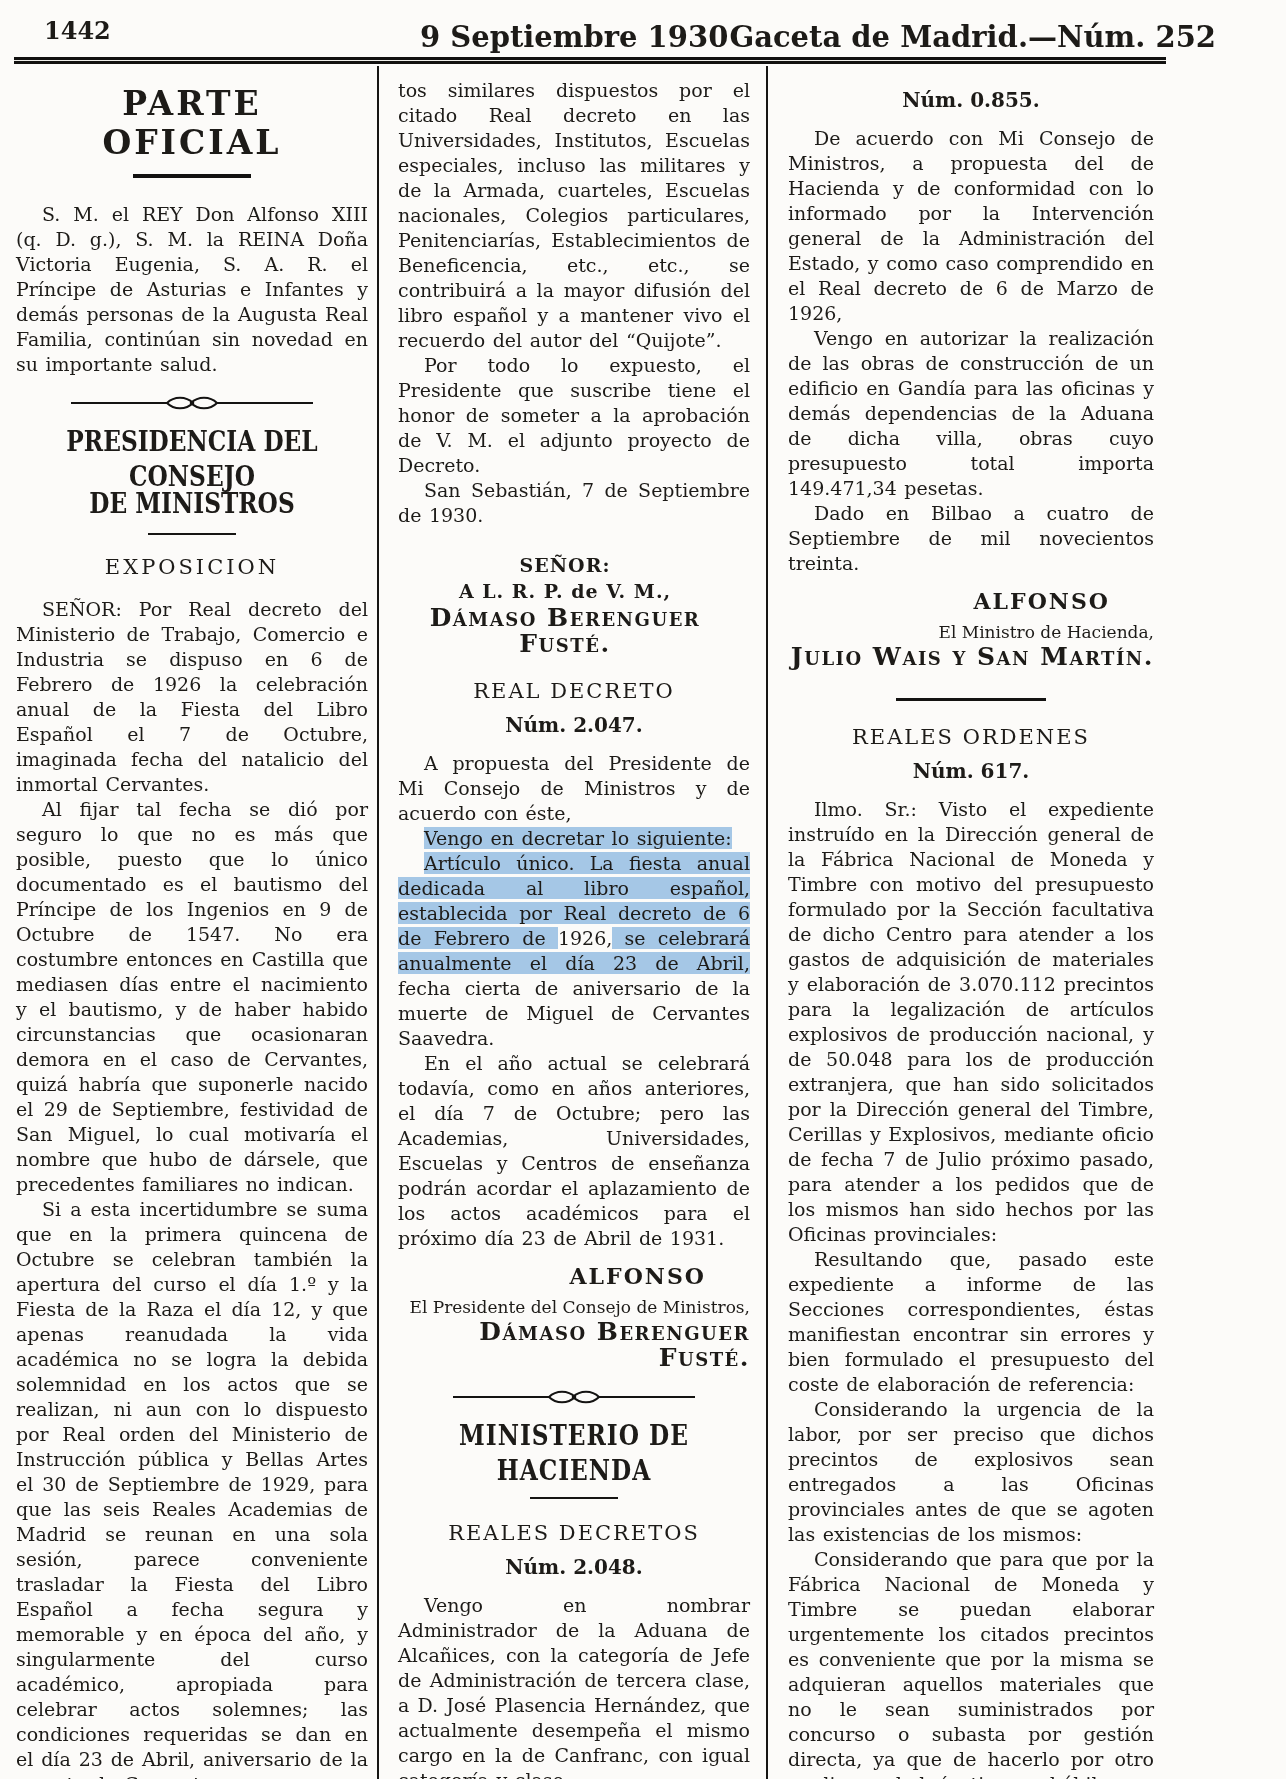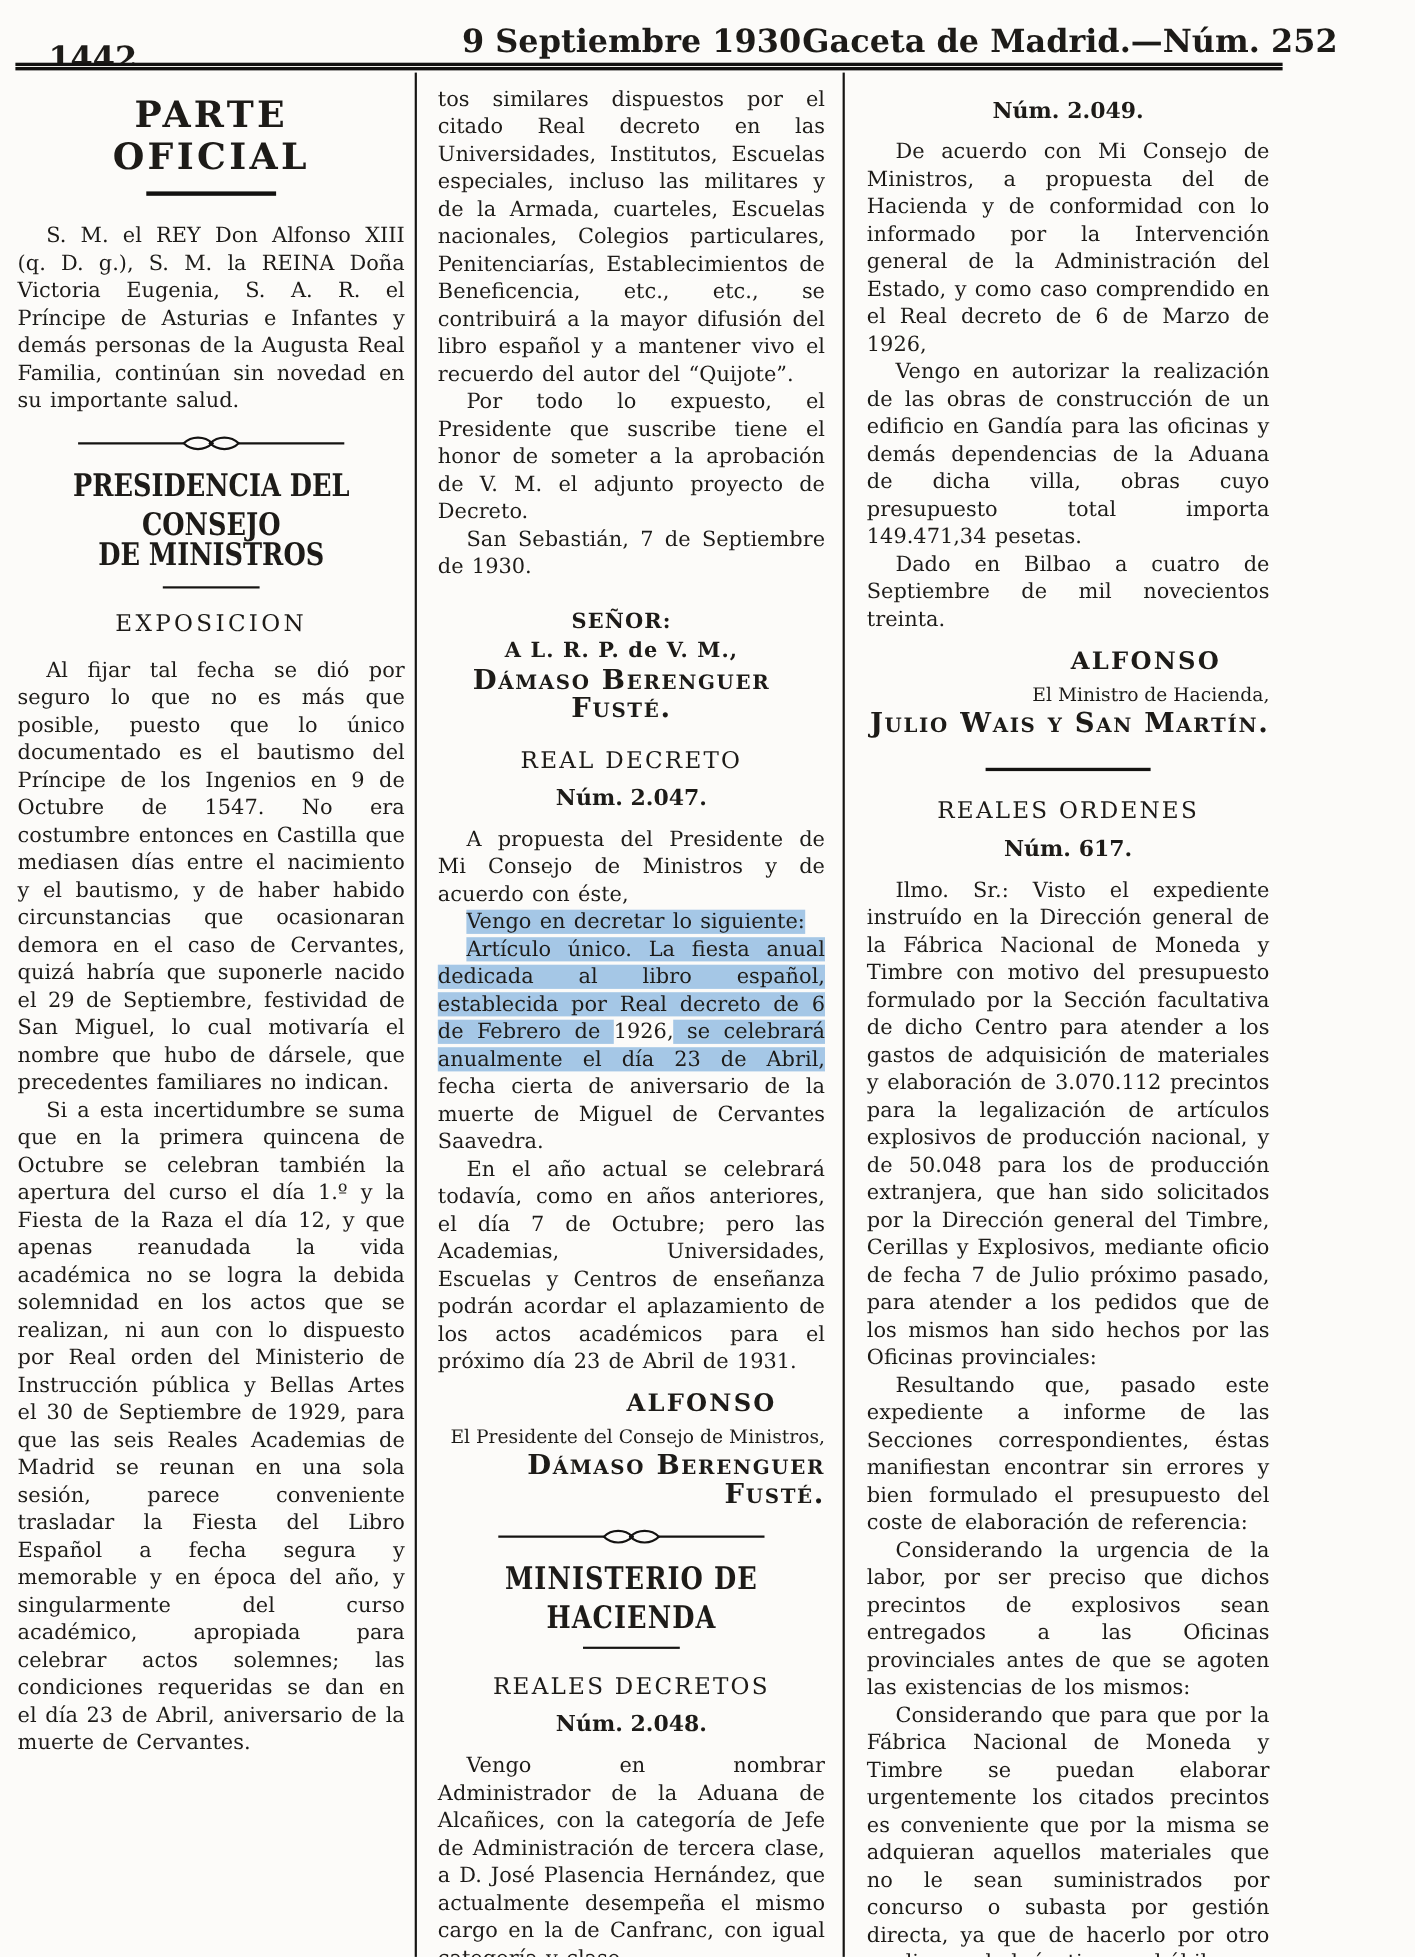--- a/index.html
+++ b/index.html
@@ -9,21 +9,21 @@
   }
   *{box-sizing:border-box;}
   html,body{margin:0;padding:0;}
   body{
     width:1286px;height:1779px;position:relative;overflow:hidden;
     background:var(--paper);color:var(--ink);
     font-family:"DejaVu Serif","Liberation Serif",serif;
   }
   
   .page-header{position:absolute;top:8px;left:0;width:1286px;height:50px;}
-  .page-num{position:absolute;left:44px;top:28px;font-size:29px;font-weight:bold;}
+  .page-num{position:absolute;left:44px;top:8px;font-size:24px;font-weight:bold;}
   .issue-date{position:absolute;left:420px;width:420px;top:12px;font-size:29px;font-weight:bold;}
   .masthead{position:absolute;right:70px;top:12px;font-size:29px;font-weight:bold;}
   .header-rule{
     position:absolute;top:57px;left:14px;width:1152px;height:7px;
     background:linear-gradient(to bottom,#121110 0 3px,#efeeea 3px 4px,#121110 4px 7px);
   }
   
   .vrule{position:absolute;top:66px;bottom:0;width:2px;background:#161513;}
   .vrule-1{left:377px;}
   .vrule-2{left:766px;}
@@ -84,20 +84,21 @@
         <path d="M100 8 C107 1 119 1 126 8 C119 15 107 15 100 8 Z" fill="none" stroke="#141312" stroke-width="2"></path>
         <path d="M124 8 C131 1 143 1 150 8 C143 15 131 15 124 8 Z" fill="none" stroke="#141312" stroke-width="2"></path>
         <circle cx="125" cy="8" r="2.2" fill="#141312"></circle>
       </svg></div>
     <div class="section-heading">
       <span class="line">PRESIDENCIA DEL CONSEJO</span>
       <span class="line">DE MINISTROS</span>
     </div>
     <div class="thin-rule"></div>
     <div class="subheading">EXPOSICION</div>
+    <p class="para">SEÑOR: Por Real decreto del Ministerio de Trabajo, Comercio e Industria se dispuso en 6 de Febrero de 1926 la celebración anual de la Fiesta del Libro Español el 7 de Octubre, imaginada fecha del natalicio del inmortal Cervantes.</p>
     <p class="para">Al fijar tal fecha se dió por seguro lo que no es más que posible, puesto que lo único documentado es el bautismo del Príncipe de los Ingenios en 9 de Octubre de 1547. No era costumbre entonces en Castilla que mediasen días entre el nacimiento y el bautismo, y de haber habido circunstancias que ocasionaran demora en el caso de Cervantes, quizá habría que suponerle nacido el 29 de Septiembre, festividad de San Miguel, lo cual motivaría el nombre que hubo de dársele, que precedentes familiares no indican.</p>
     <p class="para">Si a esta incertidumbre se suma que en la primera quincena de Octubre se celebran también la apertura del curso el día 1.º y la Fiesta de la Raza el día 12, y que apenas reanudada la vida académica no se logra la debida solemnidad en los actos que se realizan, ni aun con lo dispuesto por Real orden del Ministerio de Instrucción pública y Bellas Artes el 30 de Septiembre de 1929, para que las seis Reales Academias de Madrid se reunan en una sola sesión, parece conveniente trasladar la Fiesta del Libro Español a fecha segura y memorable y en época del año, y singularmente del curso académico, apropiada para celebrar actos solemnes; las condiciones requeridas se dan en el día 23 de Abril, aniversario de la muerte de Cervantes.</p>
   </div>
 <div class="col col-2">
     <p class="para noindent">tos similares dispuestos por el citado Real decreto en las Universidades, Institutos, Escuelas especiales, incluso las militares y de la Armada, cuarteles, Escuelas nacionales, Colegios particulares, Penitenciarías, Establecimientos de Beneficencia, etc., etc., se contribuirá a la mayor difusión del libro español y a mantener vivo el recuerdo del autor del “Quijote”.</p>
     <p class="para">Por todo lo expuesto, el Presidente que suscribe tiene el honor de someter a la aprobación de V. M. el adjunto proyecto de Decreto.</p>
     <p class="para">San Sebastián, 7 de Septiembre de 1930.</p>
     <div class="closing-block">
       <span class="closing-strong">SEÑOR:</span>
       <span class="closing-strong">A L. R. P. de V. M.,</span>
@@ -123,21 +124,21 @@
       </svg></div>
     <div class="section-heading ministry-heading">
       <span class="line">MINISTERIO DE HACIENDA</span>
     </div>
     <div class="thin-rule"></div>
     <div class="mid-heading">REALES DECRETOS</div>
     <div class="num-heading">Núm. 2.048.</div>
     <p class="para">Vengo en nombrar Administrador de la Aduana de Alcañices, con la categoría de Jefe de Administración de tercera clase, a D. José Plasencia Hernández, que actualmente desempeña el mismo cargo en la de Canfranc, con igual categoría y clase.</p>
   </div>
 <div class="col col-3">
-    <div class="num-heading">Núm. 2.049.</div>
+    <div class="num-heading">Núm. 0.855.</div>
     <p class="para">De acuerdo con Mi Consejo de Ministros, a propuesta del de Hacienda y de conformidad con lo informado por la Intervención general de la Administración del Estado, y como caso comprendido en el Real decreto de 6 de Marzo de 1926,</p>
     <p class="para">Vengo en autorizar la realización de las obras de construcción de un edificio en Gandía para las oficinas y demás dependencias de la Aduana de dicha villa, obras cuyo presupuesto total importa 149.471,34 pesetas.</p>
     <p class="para">Dado en Bilbao a cuatro de Septiembre de mil novecientos treinta.</p>
     <div class="alfonso">ALFONSO</div>
     <div class="sig-block">
       <span class="sig-role">El Ministro de Hacienda,</span>
       <span class="sig-name">Julio Wais y San Martín.</span>
     </div>
     <div class="short-rule"></div>
     <div class="mid-heading">REALES ORDENES</div>

